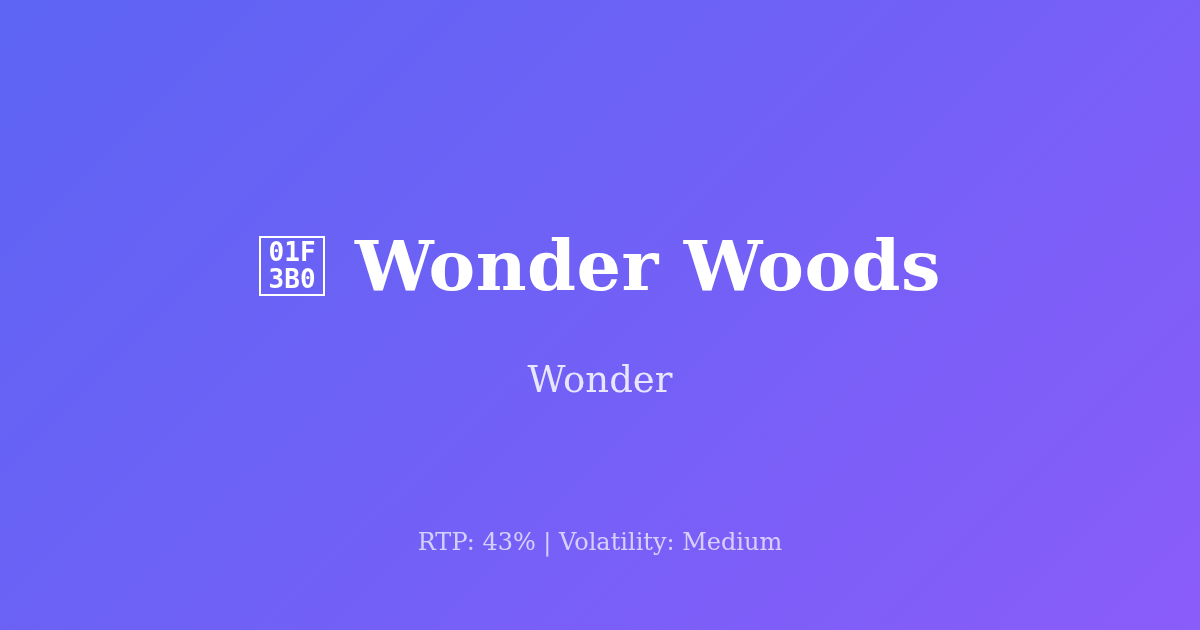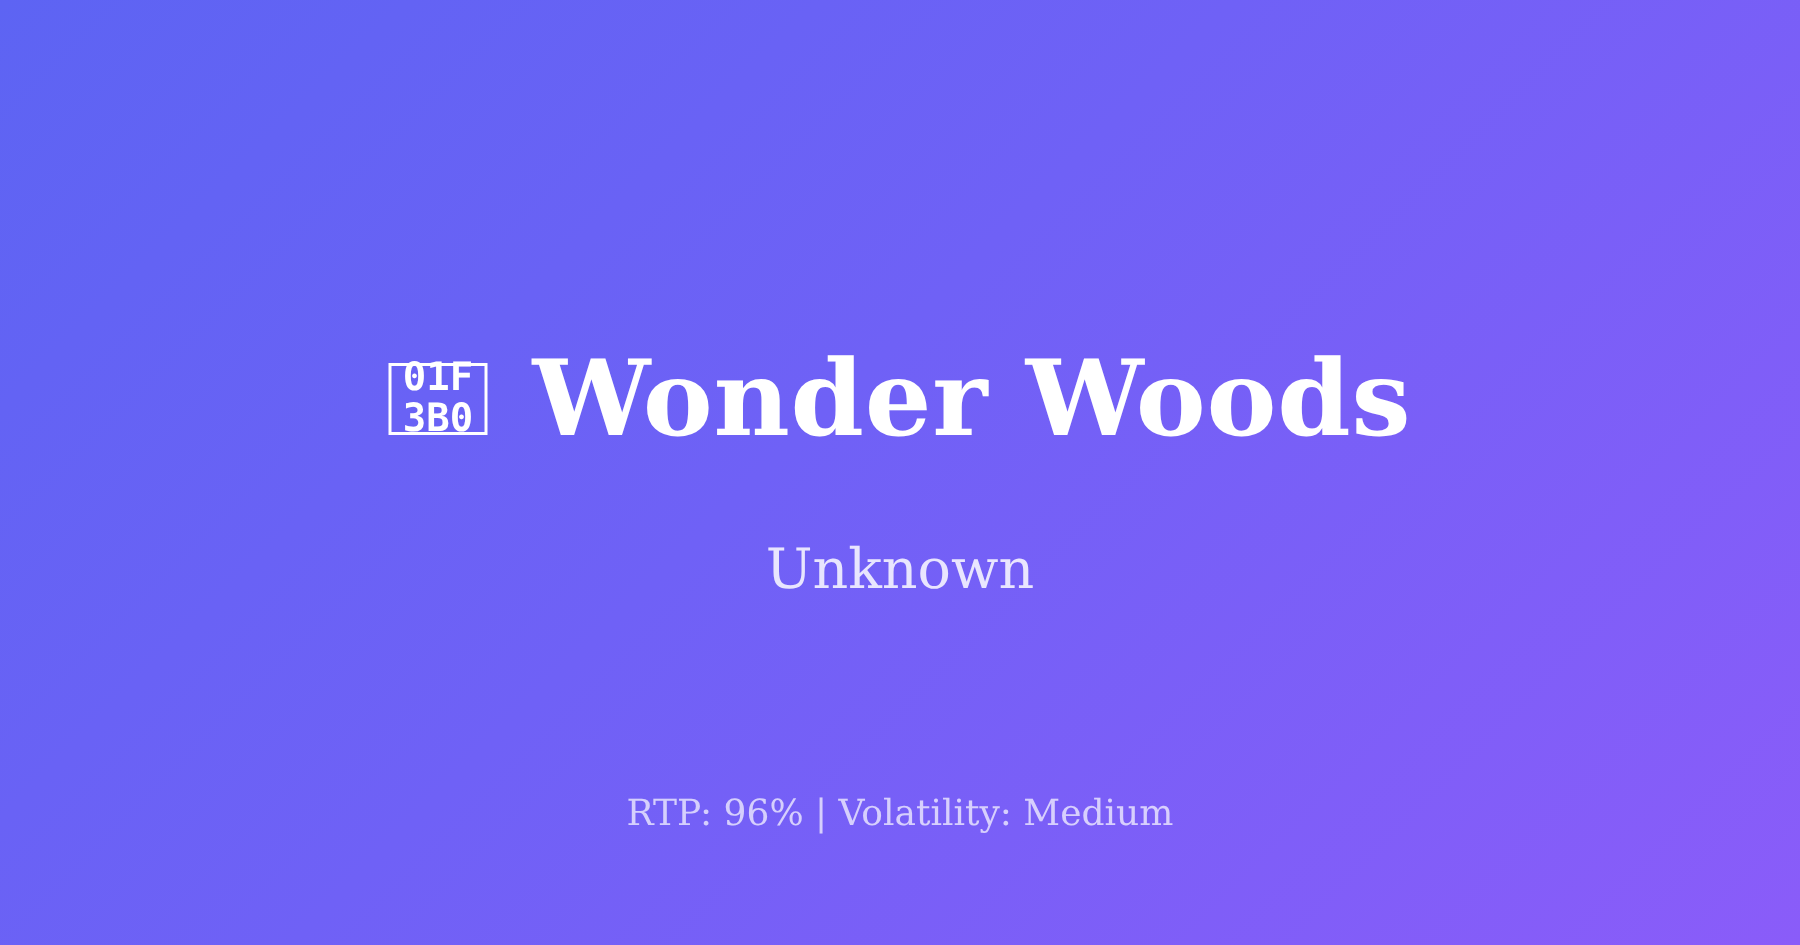--- a/index.html
+++ b/index.html
@@ -45,21 +45,21 @@
     align-items: center;
     justify-content: center;
     gap: 30px;
     height: 96px;
   }
 
   
   #game-icon {
     flex: 0 0 auto;
     width: 66px;
-    height: 48px;
+    height: 60px;
     box-sizing: border-box;
     border: 2px solid #ffffff;
     display: flex;
     flex-direction: column;
     align-items: center;
     justify-content: center;
     color: #ffffff;
     font-family: "DejaVu Sans Mono", "Liberation Mono", monospace;
     font-size: 26px;
     font-weight: 700;
@@ -119,19 +119,19 @@
 
       <span id="game-icon">
         <span class="tofu-row">01F</span>
         <span class="tofu-row">3B0</span>
       </span>
 
       <h1 id="game-title">Wonder Woods</h1>
 
     </div>
 
-    <div id="game-subtitle">Unknown</div>
+    <div id="game-subtitle">Wonder</div>
 
   </div>
 
-  <div id="game-meta">RTP: 96% | Volatility: Medium</div>
+  <div id="game-meta">RTP: 43% | Volatility: Medium</div>
 
 </div>
 
 </body></html>

